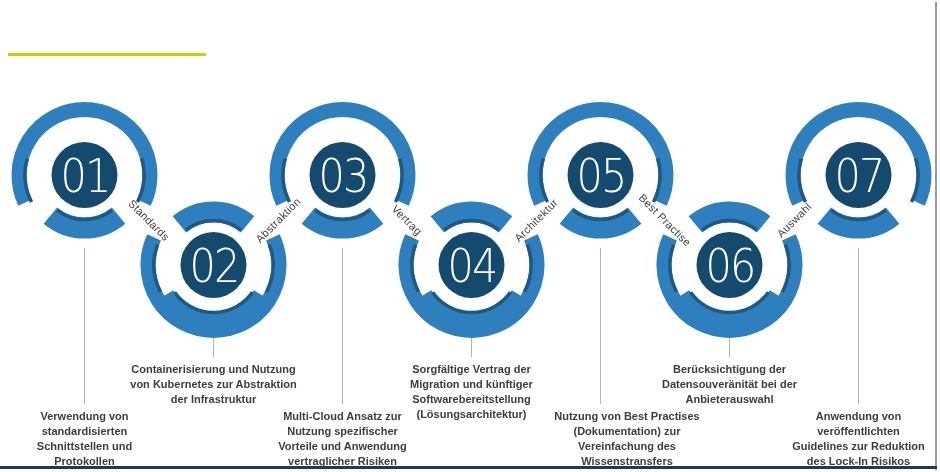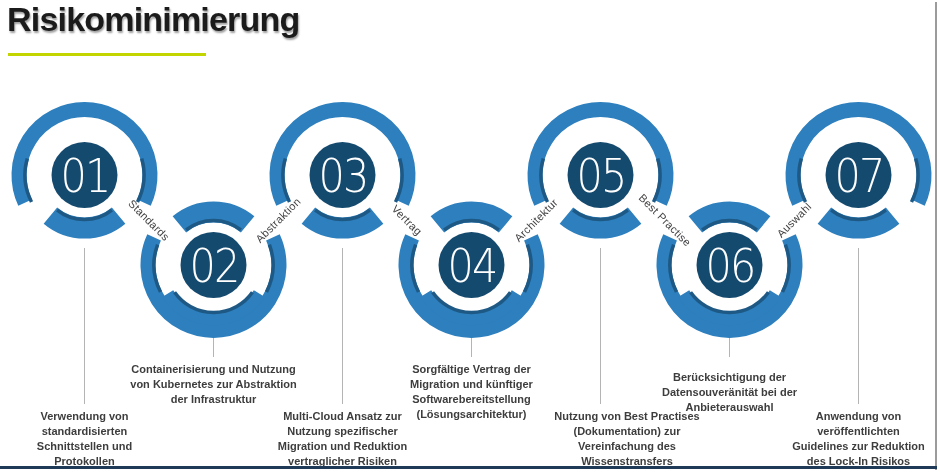--- a/index.html
+++ b/index.html
@@ -18,21 +18,20 @@
          white-space:nowrap;}
   .step-description{position:absolute;width:200px;text-align:center;font-size:11px;
          line-height:15px;color:#3d3d3d;white-space:pre-line;font-weight:bold;}
   .right-border{position:absolute;left:935px;top:2px;width:2px;height:468px;background:#9b9b9b;}
   .bottom-border{position:absolute;left:0;top:466px;width:937px;height:3px;background:#1e3a56;}
 </style>
 </head>
 <body>
 
 <div class="stage">
-  <div class="title">Risikominimierung</div>
   <div class="title-underline" style="background: rgb(194, 213, 0);"></div>
   <svg id="chain-svg" width="940" height="472" viewBox="0 0 940 472">
       <g>
         <path d="M 25.1 202.7 A 65.5 65.5 0 1 1 143.9 202.7" fill="none" stroke="#2d7fbd" stroke-width="15"></path>
         <path d="M 118.6 215.6 A 53 53 0 0 1 50.4 215.6" fill="none" stroke="#2d7fbd" stroke-width="21"></path>
         <path d="M 31.5 202.0 A 59.5 59.5 0 0 1 27.3 158.6" fill="none" stroke="#1e5985" stroke-width="3.5"></path>
         <path d="M 141.7 158.6 A 59.5 59.5 0 0 1 137.5 202.0" fill="none" stroke="#1e5985" stroke-width="3.5"></path>
         <path d="M 111.9 210.1 A 44.5 44.5 0 0 1 57.1 210.1" fill="none" stroke="#1e5985" stroke-width="3.5"></path>
         <circle cx="84.5" cy="175" r="33" fill="#154a6f"></circle>
         <line x1="84.5" x2="84.5" y1="248" y2="404" stroke="#b4b4b4" stroke-width="1"></line>
@@ -107,37 +106,37 @@
 Protokollen</div>
       <div class="step-number" style="left: 173.5px; top: 231px; color: rgb(255, 255, 255);">02</div>
       <div class="connector-label" style="left: 278px; top: 220px; color: rgb(67, 67, 67); transform: translate(-50%, -50%) rotate(-45deg);">Abstraktion</div>
       <div class="step-description" style="left: 113.5px; top: 362px; color: rgb(61, 61, 61);">Containerisierung und Nutzung
 von Kubernetes zur Abstraktion
 der Infrastruktur</div>
       <div class="step-number" style="left: 302.5px; top: 141px; color: rgb(255, 255, 255);">03</div>
       <div class="connector-label" style="left: 407px; top: 220px; color: rgb(67, 67, 67); transform: translate(-50%, -50%) rotate(45deg);">Vertrag</div>
       <div class="step-description" style="left: 242.5px; top: 409px; color: rgb(61, 61, 61);">Multi-Cloud Ansatz zur
 Nutzung spezifischer
-Migration und Reduktion
+Vorteile und Anwendung
 vertraglicher Risiken</div>
       <div class="step-number" style="left: 431.5px; top: 231px; color: rgb(255, 255, 255);">04</div>
       <div class="connector-label" style="left: 536px; top: 220px; color: rgb(67, 67, 67); transform: translate(-50%, -50%) rotate(-45deg);">Architektur</div>
       <div class="step-description" style="left: 371.5px; top: 362px; color: rgb(61, 61, 61);">Sorgfältige Vertrag der
 Migration und künftiger
 Softwarebereitstellung
 (Lösungsarchitektur)</div>
       <div class="step-number" style="left: 560.5px; top: 141px; color: rgb(255, 255, 255);">05</div>
       <div class="connector-label" style="left: 665px; top: 220px; color: rgb(67, 67, 67); transform: translate(-50%, -50%) rotate(45deg);">Best Practise</div>
       <div class="step-description" style="left: 527px; top: 409px; color: rgb(61, 61, 61);">Nutzung von Best Practises
 (Dokumentation) zur
 Vereinfachung des
 Wissenstransfers</div>
       <div class="step-number" style="left: 689.5px; top: 231px; color: rgb(255, 255, 255);">06</div>
       <div class="connector-label" style="left: 794px; top: 220px; color: rgb(67, 67, 67); transform: translate(-50%, -50%) rotate(-45deg);">Auswahl</div>
-      <div class="step-description" style="left: 629.5px; top: 370px; color: rgb(61, 61, 61);">Berücksichtigung der
+      <div class="step-description" style="left: 629.5px; top: 362px; color: rgb(61, 61, 61);">Berücksichtigung der
 Datensouveränität bei der
 Anbieterauswahl</div>
       <div class="step-number" style="left: 818.5px; top: 141px; color: rgb(255, 255, 255);">07</div>
       <div class="step-description" style="left: 758.5px; top: 409px; color: rgb(61, 61, 61);">Anwendung von
 veröffentlichten
 Guidelines zur Reduktion
 des Lock-In Risikos</div>
     </div>
   <div class="right-border" style="background: rgb(155, 155, 155);"></div>
   <div class="bottom-border" style="background: rgb(30, 58, 86);"></div>

